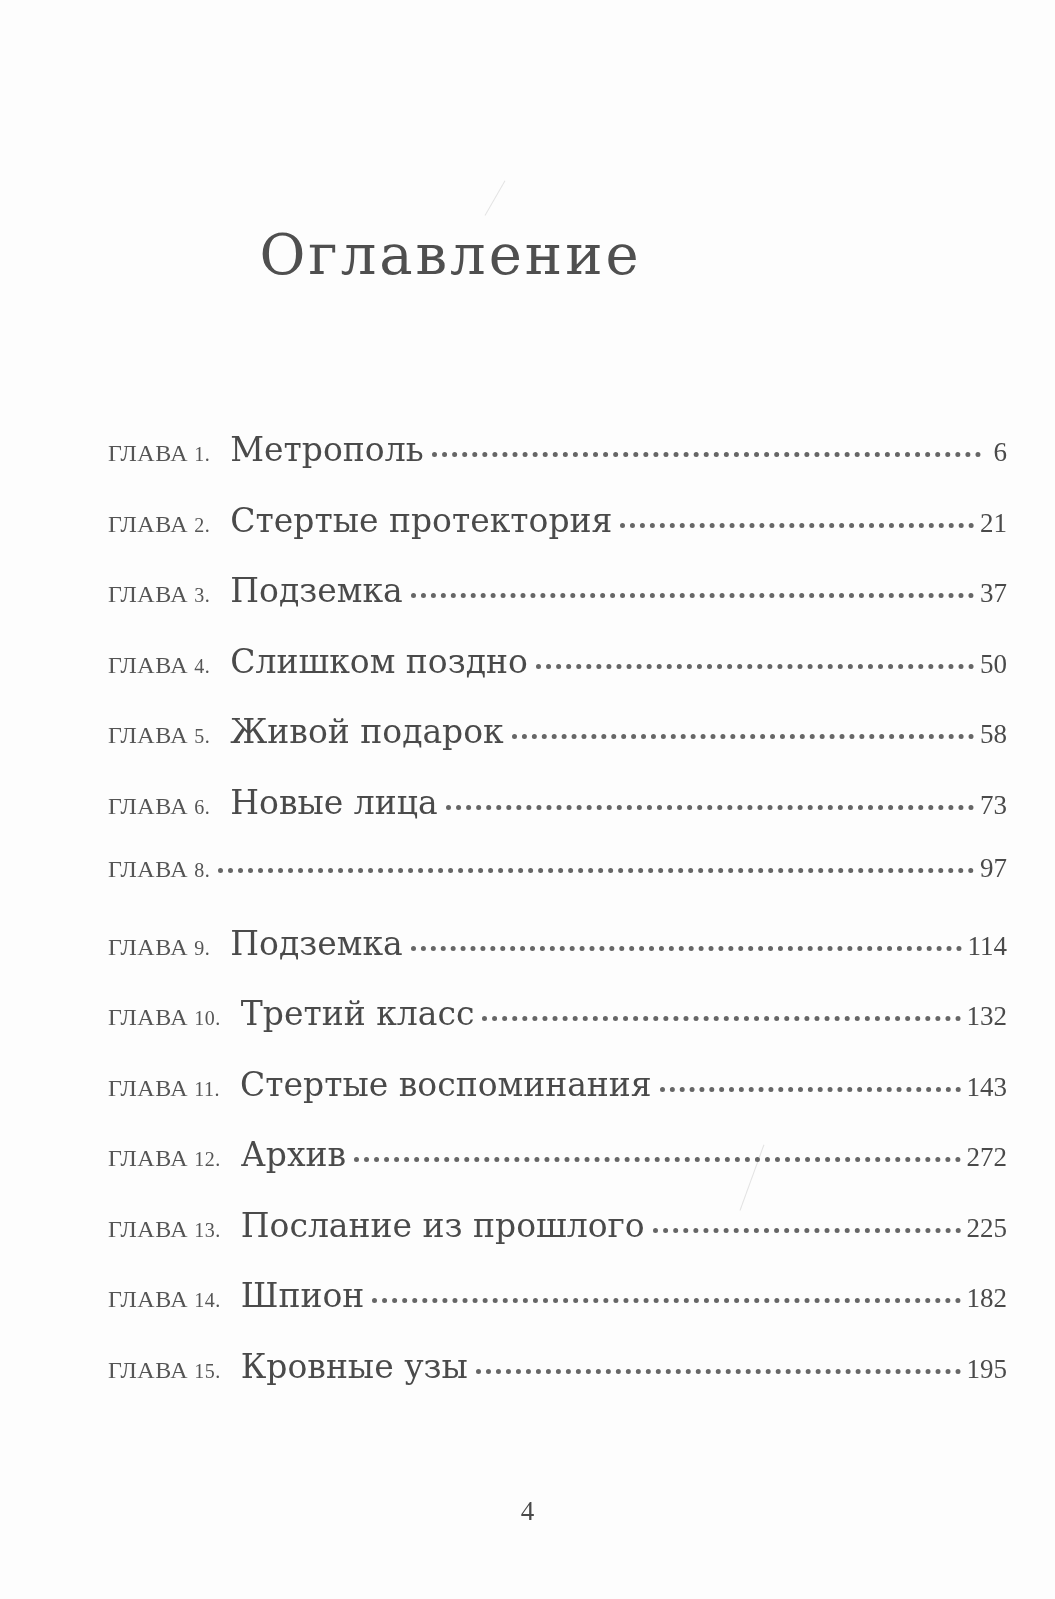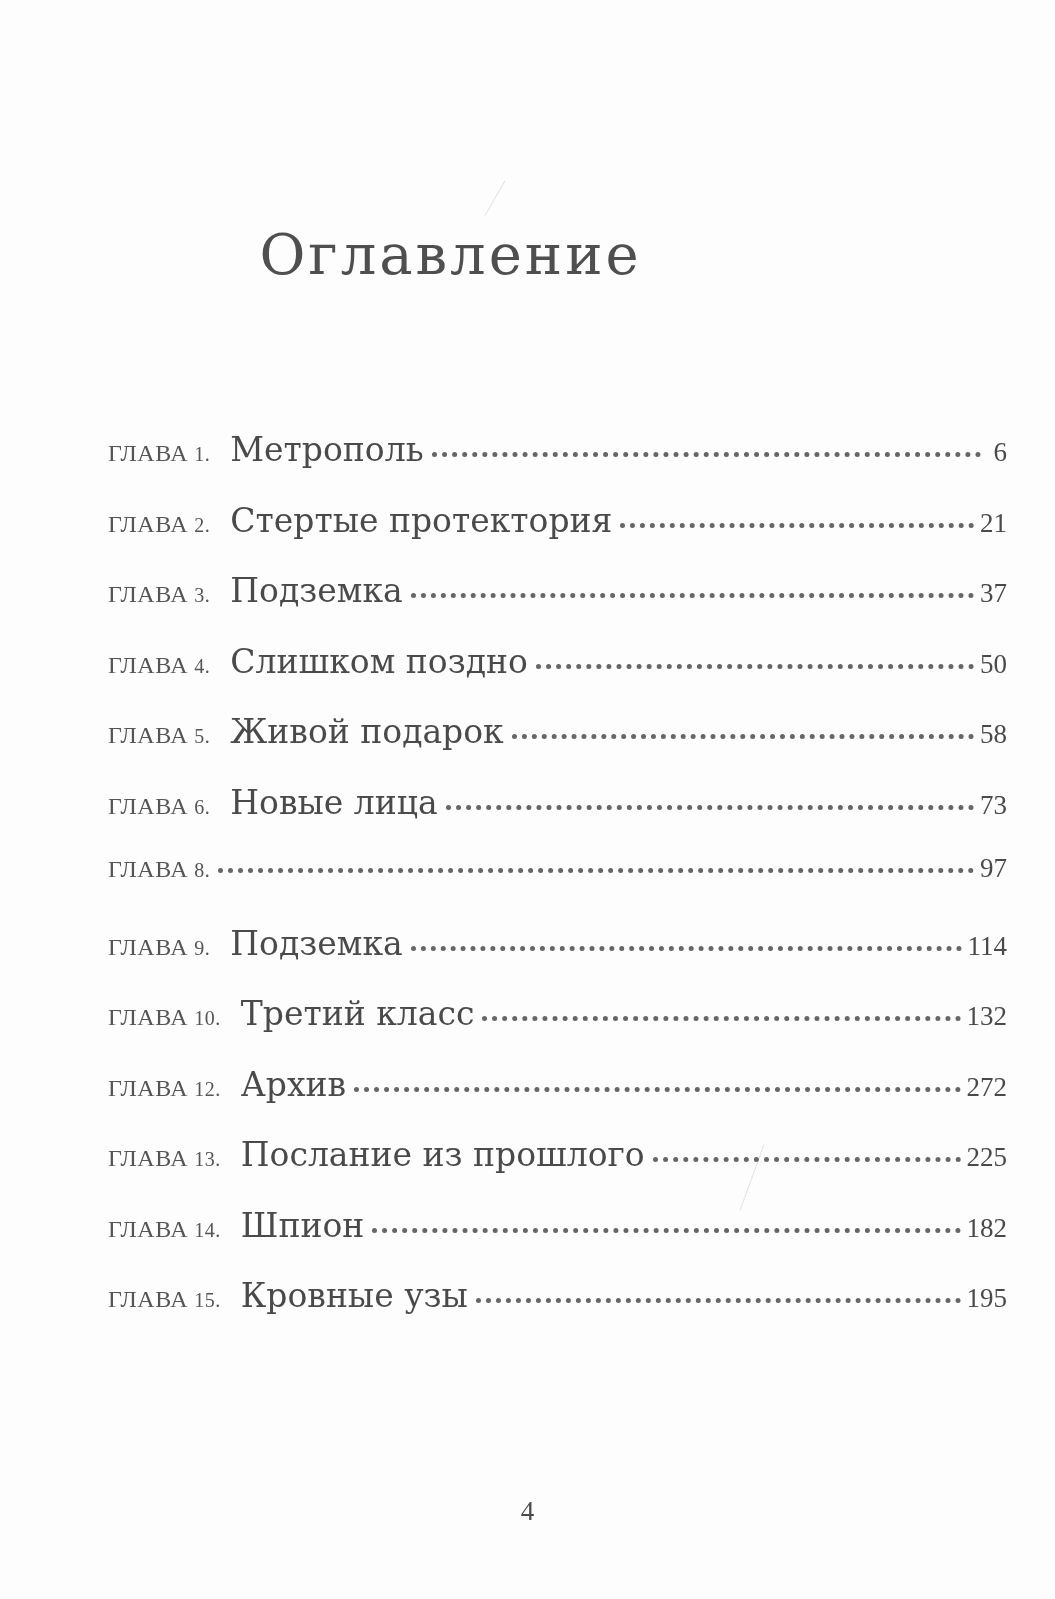--- a/index.html
+++ b/index.html
@@ -164,20 +164,26 @@
         <span class="leader"></span>
         <span class="page-ref">114</span>
       </li>
     <li class="toc-row">
         <span class="ch-label"><span class="caps">глава</span> <span class="ch-num">10.</span></span>
         <span class="ch-title">Третий класс</span>
         <span class="leader"></span>
         <span class="page-ref">132</span>
       </li>
     <li class="toc-row">
+        <span class="ch-label"><span class="caps">глава</span> <span class="ch-num">11.</span></span>
+        <span class="ch-title">Стертые воспоминания</span>
+        <span class="leader"></span>
+        <span class="page-ref">143</span>
+      </li>
+    <li class="toc-row">
         <span class="ch-label"><span class="caps">глава</span> <span class="ch-num">12.</span></span>
         <span class="ch-title">Архив</span>
         <span class="leader"></span>
         <span class="page-ref">272</span>
       </li>
     <li class="toc-row">
         <span class="ch-label"><span class="caps">глава</span> <span class="ch-num">13.</span></span>
         <span class="ch-title">Послание из прошлого</span>
         <span class="leader"></span>
         <span class="page-ref">225</span>

